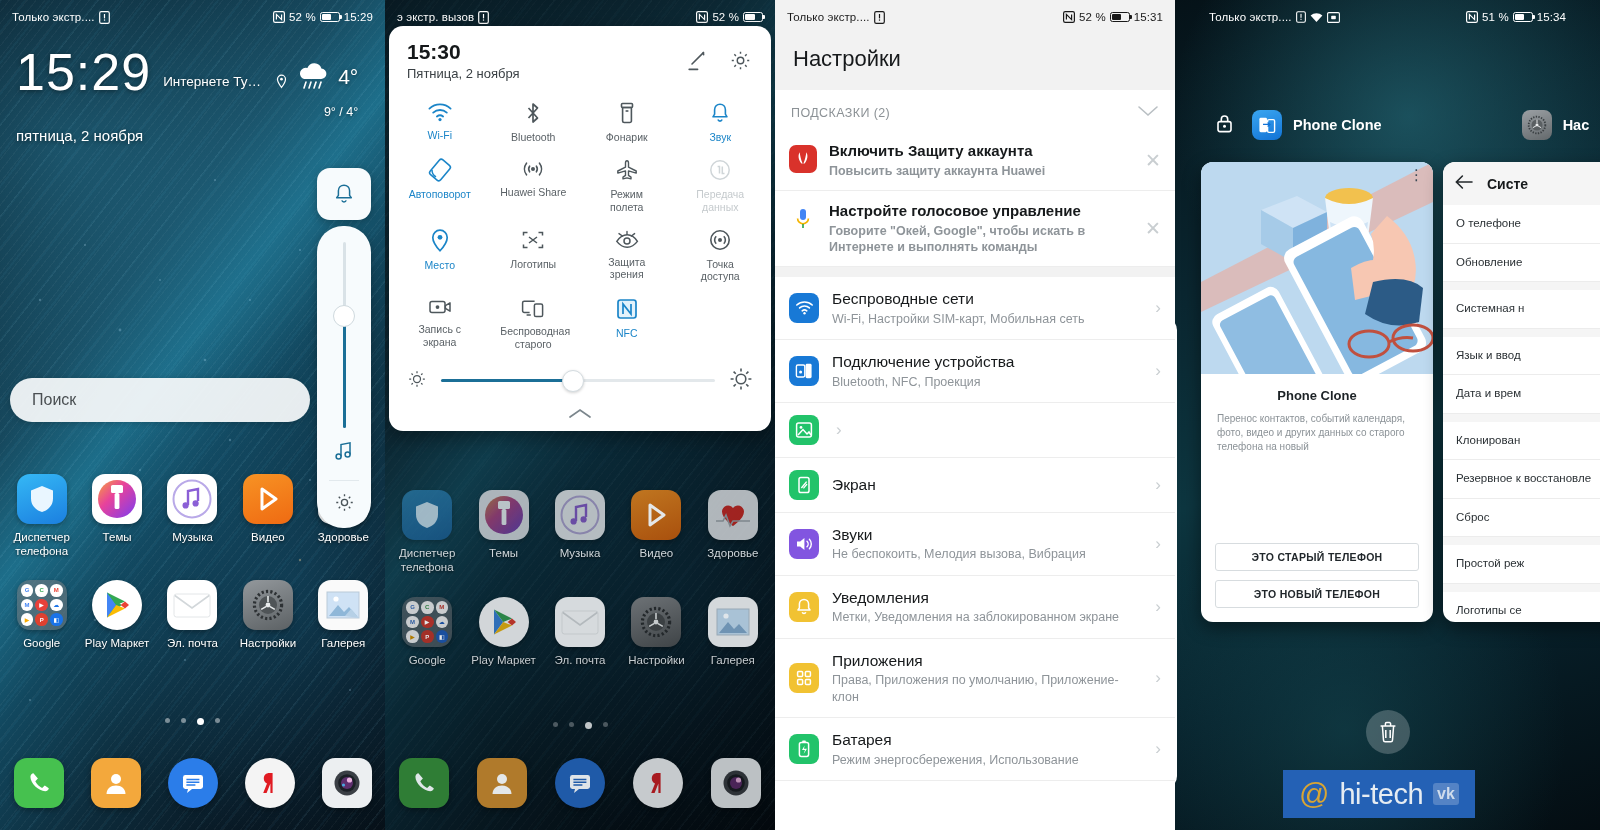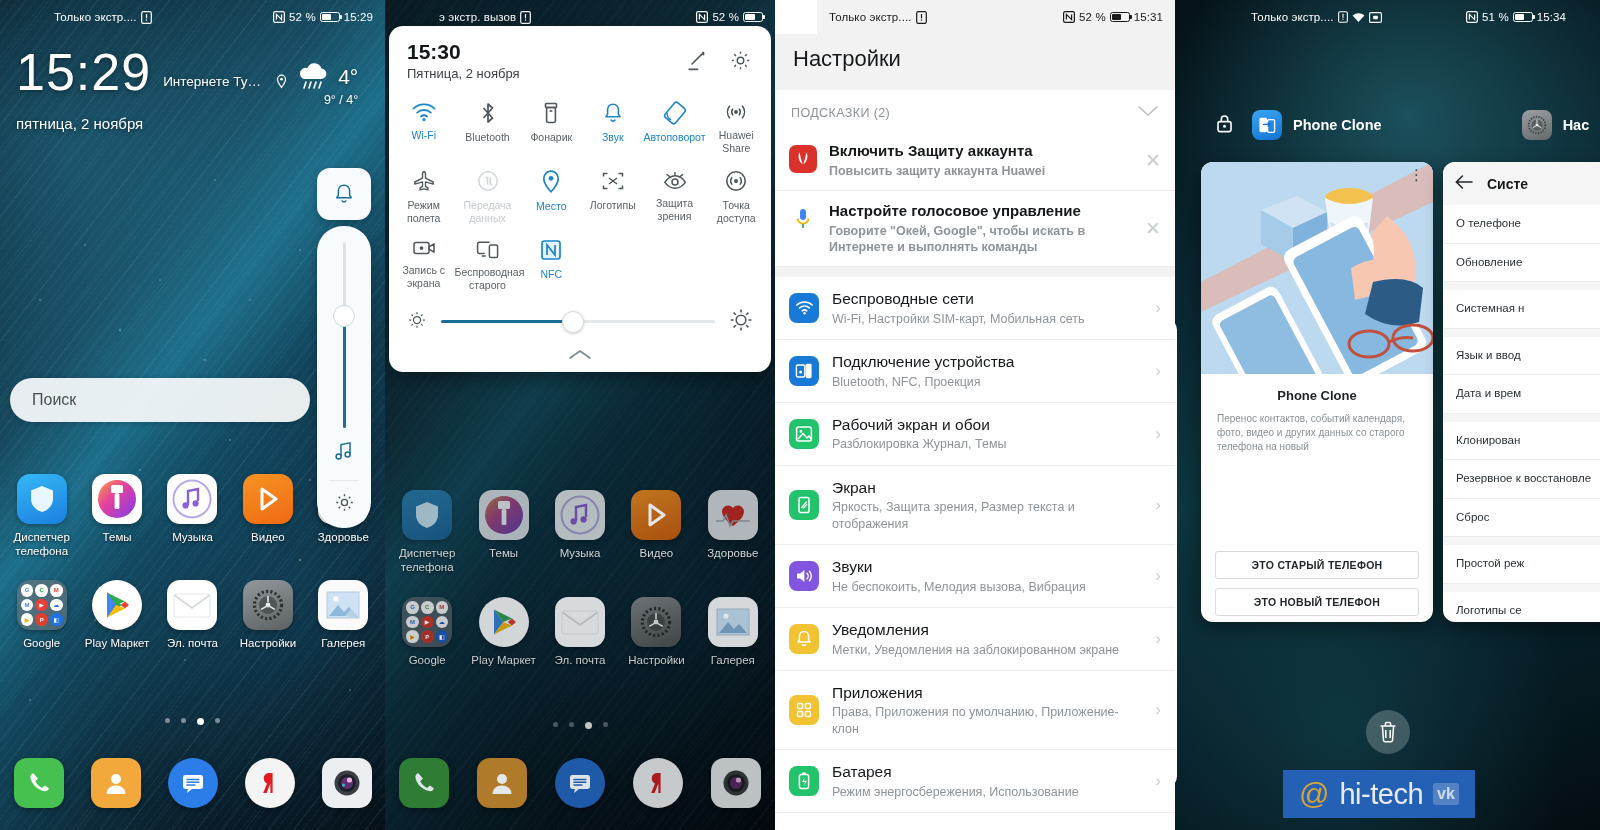--- a/index.html
+++ b/index.html
@@ -26,21 +26,21 @@
     background:
       repeating-linear-gradient(128deg, rgba(255,255,255,.045) 0px, rgba(255,255,255,.045) 1px, transparent 1px, transparent 7px),
       repeating-linear-gradient(128deg, rgba(120,220,255,.05) 0px, rgba(120,220,255,.05) 2px, transparent 2px, transparent 19px);
     opacity:.9;
   }
   .sparkle{ position:absolute; inset:0; opacity:.55; }
 
   
   .statusbar { position:relative; z-index:8; height:34px; display:flex; align-items:center;
     justify-content:space-between; padding:0 12px; color:#fff;
-    font-size:11.5px; letter-spacing:.1px;margin-left:42px; }
+    font-size:11.5px; letter-spacing:.1px; }
   .sb-left,.sb-right { display:flex; align-items:center; gap:4px; }
   .sb-dark { color:#1a1a1a; }
   .ic { display:inline-block; line-height:0; }
   .batt { width:20px; height:10px; border:1.4px solid currentColor; border-radius:2.5px;
     position:relative; display:inline-block; }
   .batt::after{ content:""; position:absolute; right:-3.4px; top:2.4px; width:2px; height:4px;
     background:currentColor; border-radius:0 1px 1px 0;}
   .batt > i { position:absolute; left:1.2px; top:1.2px; bottom:1.2px; background:currentColor;
     border-radius:1px; display:block; }
 
@@ -49,21 +49,21 @@
   .clockrow { display:flex; align-items:flex-start; }
   .bigclock { font-size:52px; font-weight:300; line-height:.95; letter-spacing:1px;
     text-shadow:0 1px 5px rgba(0,0,0,.45); }
   .loc { display:flex; align-items:center; gap:5px; font-size:13.5px; margin-top:26px;
     margin-left:12px; max-width:125px; text-shadow:0 1px 4px rgba(0,0,0,.5);}
   .loc .nm { white-space:nowrap; overflow:hidden; text-overflow:ellipsis; }
   .wx { margin-top:14px; margin-left:6px; display:flex; flex-direction:column; align-items:flex-end;
     text-shadow:0 1px 4px rgba(0,0,0,.5); }
   .wx-top { display:flex; align-items:center; gap:6px; }
   .wx-temp { font-size:21px; font-weight:300; }
-  .wx-lo { font-size:12.5px; margin-top:1px; }
+  .wx-lo { font-size:12.5px; margin-top:13px; }
   .datetext { font-size:15px; margin-top:8px; text-shadow:0 1px 4px rgba(0,0,0,.5); }
 
   
   .volwrap { position:absolute; right:14px; top:168px; z-index:9; width:54px; display:flex;
     flex-direction:column; align-items:center; gap:6px; }
   .vol-top { width:54px; height:52px; background:#f7fbfd; border-radius:13px;
     display:flex; align-items:center; justify-content:center; box-shadow:0 2px 8px rgba(0,0,0,.28); }
   .vol-body { width:54px; background:#f7fbfd; border-radius:26px; padding:16px 0 10px;
     display:flex; flex-direction:column; align-items:center; box-shadow:0 2px 8px rgba(0,0,0,.28); }
   .vol-track { position:relative; width:3px; height:186px; background:#d9e2e7; border-radius:2px; }
@@ -105,21 +105,21 @@
     font-size:6px; color:#fff; display:flex; align-items:center; justify-content:center;
     font-weight:700; }
 
   
   .qs-sheet { position:absolute; left:4px; right:4px; top:26px; z-index:9; background:#fff;
     border-radius:14px; padding:14px 0 10px; box-shadow:0 6px 20px rgba(0,0,0,.4); }
   .qs-head { display:flex; align-items:flex-start; justify-content:space-between; padding:0 18px 10px; }
   .qs-time { font-size:21px; font-weight:700; color:#15181a; line-height:1.15; }
   .qs-date { font-size:13px; color:#3a4044; margin-top:2px; }
   .qs-headicons { display:flex; align-items:center; gap:20px; padding-top:8px; }
-  .qs-grid { display:grid; grid-template-columns:repeat(6,1fr); padding:2px 4px 0; }
+  .qs-grid { display:grid; grid-template-columns:repeat(4,1fr); padding:2px 4px 0; }
   .qs-tile { display:flex; flex-direction:column; align-items:center; gap:6px; padding:8px 0 6px; }
   .qs-lbl { font-size:10.5px; text-align:center; line-height:1.22; color:#5a6166; max-width:66px;}
   .qs-tile.on .qs-lbl { color:#1b85c8; }
   .qs-tile.off .qs-lbl { color:#c5cacd; }
   .qs-bright { display:flex; align-items:center; gap:14px; padding:10px 18px 4px; }
   .br-track { flex:1; height:3px; background:#e3e8eb; border-radius:2px; position:relative; }
   .br-fill { position:absolute; left:0; top:0; bottom:0; width:48%; background:#1b6f97; border-radius:2px; }
   .br-knob { position:absolute; left:48%; top:50%; transform:translate(-50%,-50%);
     width:22px; height:22px; border-radius:50%; background:#fff; border:1.6px solid #d4dce0;
     box-shadow:0 1px 3px rgba(0,0,0,.18); }
@@ -171,21 +171,21 @@
   .card { width:232px; height:460px; background:#fff; border-radius:12px; overflow:hidden;
     box-shadow:0 6px 18px rgba(0,0,0,.45); position:relative; flex:0 0 auto; }
   .card-ghost { position:absolute; left:-76px; top:156px; width:78px; height:470px; background:#fff;
     border-radius:12px; z-index:6; }
   .pc-hero { height:212px; background:#bdd9ef; position:relative; overflow:hidden; }
   .pc-kebab { position:absolute; right:9px; top:8px; color:#3b4a56; font-size:15px; line-height:.7;
     letter-spacing:0; }
   .pc-body { padding:14px 16px 0; text-align:center; }
   .pc-h { font-size:13px; font-weight:700; color:#1c2226; }
   .pc-p { font-size:10px; color:#8b9297; line-height:1.42; margin-top:9px; text-align:left; }
-  .pc-btns { position:absolute; left:14px; right:14px; bottom:6px; display:flex;
+  .pc-btns { position:absolute; left:14px; right:14px; bottom:14px; display:flex;
     flex-direction:column; gap:9px; }
   .pc-btn { border:1px solid #d7dcdf; border-radius:3px; text-align:center; padding:7px 0;
     font-size:10.5px; font-weight:700; color:#21272b; letter-spacing:.3px; background:#fff; }
   
   .sys-bar { display:flex; align-items:center; gap:14px; padding:12px 12px; background:#f5f5f5;
     font-size:14px; color:#16191b; font-weight:600; }
   .sys-row { padding:11px 13px; font-size:11.5px; color:#2a3034; border-bottom:1px solid #ececec;
     line-height:1.35; }
   .sys-row.nb { border-bottom:none; }
   .sys-spacer { height:8px; background:#f5f5f5; }
@@ -986,38 +986,33 @@
     </div>
 
     <div class="srow">
       <div class="sico" style="background:#22c36a">
         <svg width="20" height="20" viewBox="0 0 20 20">
             <rect x="2.6" y="3" width="14.8" height="14" rx="2" fill="none" stroke="#fff" stroke-width="1.5"></rect>
             <circle cx="7" cy="7.4" r="1.4" fill="#fff"></circle>
             <path d="M4 15l5-5.4 4 4.4 2-2 2 3" fill="none" stroke="#fff" stroke-width="1.5"></path>
           </svg>
       </div>
-      <div class="stext">
-        <div class="s-t">Рабочий экран и обои</div>
-        <div class="s-s">Разблокировка Журнал, Темы</div>
-      </div>
       <div class="chev">›</div>
     </div>
 
     <div class="srow">
       <div class="sico" style="background:#22c36a">
         <svg width="18" height="20" viewBox="0 0 18 20">
             <rect x="4" y="2.4" width="10" height="15.2" rx="1.8" fill="none" stroke="#fff" stroke-width="1.5"></rect>
             <path d="M6.4 13 11.6 6.6" stroke="#fff" stroke-width="1.4"></path>
             <path d="M8.4 13.4 12 9" stroke="#fff" stroke-width="1.2"></path>
           </svg>
       </div>
       <div class="stext">
         <div class="s-t">Экран</div>
-        <div class="s-s">Яркость, Защита зрения, Размер текста и отображения</div>
       </div>
       <div class="chev">›</div>
     </div>
 
     <div class="srow">
       <div class="sico" style="background:#8255e0">
         <svg width="20" height="18" viewBox="0 0 20 18">
             <path d="M3 6.6h3.2L10.4 3v12L6.2 11.4H3z" fill="#fff"></path>
             <g fill="none" stroke="#fff" stroke-width="1.4" stroke-linecap="round">
               <path d="M13 6.2a4 4 0 0 1 0 5.6"></path>

